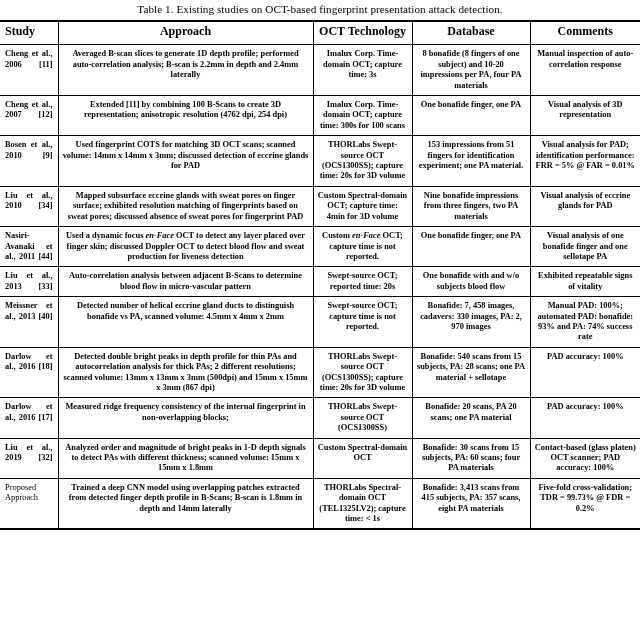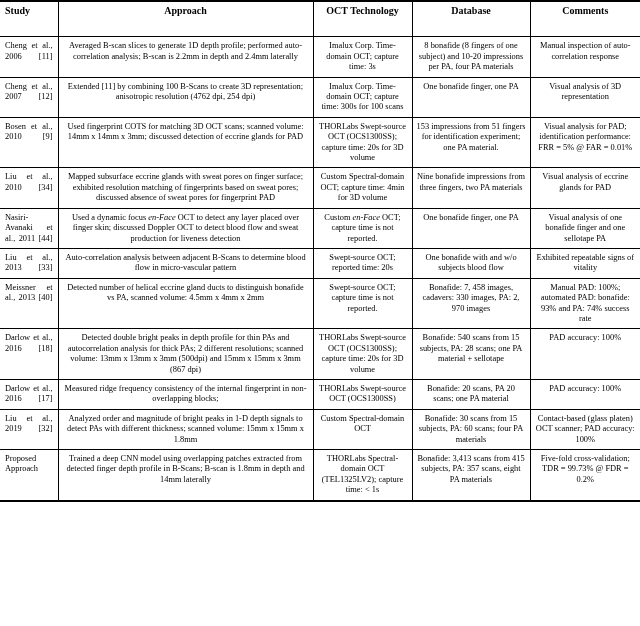--- a/index.html
+++ b/index.html
@@ -34,22 +34,22 @@
     line-height: 10.4px;
   }
   table.studies col.c-study    { width: 58px; }
   table.studies col.c-approach { width: 255px; }
   table.studies col.c-oct      { width: 99px; }
   table.studies col.c-db       { width: 118px; }
   table.studies col.c-comments { width: 110px; }
 
   thead th {
     font-weight: bold;
-    font-size: 10px;
-    padding: 4px 3px 20px 3px;
+    font-size: 12px;
+    padding: 4px 3px 8px 3px;
     border-left: 1px solid #000;
     border-right: 1px solid #000;
     vertical-align: middle;
   }
   thead tr.head-row {
     border-top: 2.2px solid #000;
     border-bottom: 1.1px solid #000;
   }
   thead th.h-study {
     text-align: left;
@@ -64,20 +64,21 @@
   }
 
   tbody td {
     padding: 4px 4px 4px 4px;
     vertical-align: top;
     border-left: 1px solid #000;
     border-right: 1px solid #000;
     border-bottom: 1.1px solid #000;
     text-align: center;
     word-spacing: 0px;
+    font-weight: bold;
   }
   tbody td.cell-study {
     text-align: justify;
     text-align-last: justify;
     padding-left: 5px;
     padding-right: 5px;
     border-left: none;
     hyphens: none;
   }
   tbody td.cell-study.nojust {
@@ -91,20 +92,21 @@
     border-bottom: 2.2px solid #000;
   }
   .bold-cell { font-weight: normal; margin-top: 26px; }
   .it { font-style: italic; }
 </style>
 </head>
 <body>
 
 <div class="page">
 
+  <div class="table-caption">Table 1. Existing studies on OCT-based fingerprint presentation attack detection.</div>
 
   <table class="studies">
     <colgroup>
       <col class="c-study">
       <col class="c-approach">
       <col class="c-oct">
       <col class="c-db">
       <col class="c-comments">
     </colgroup>
     <thead>

